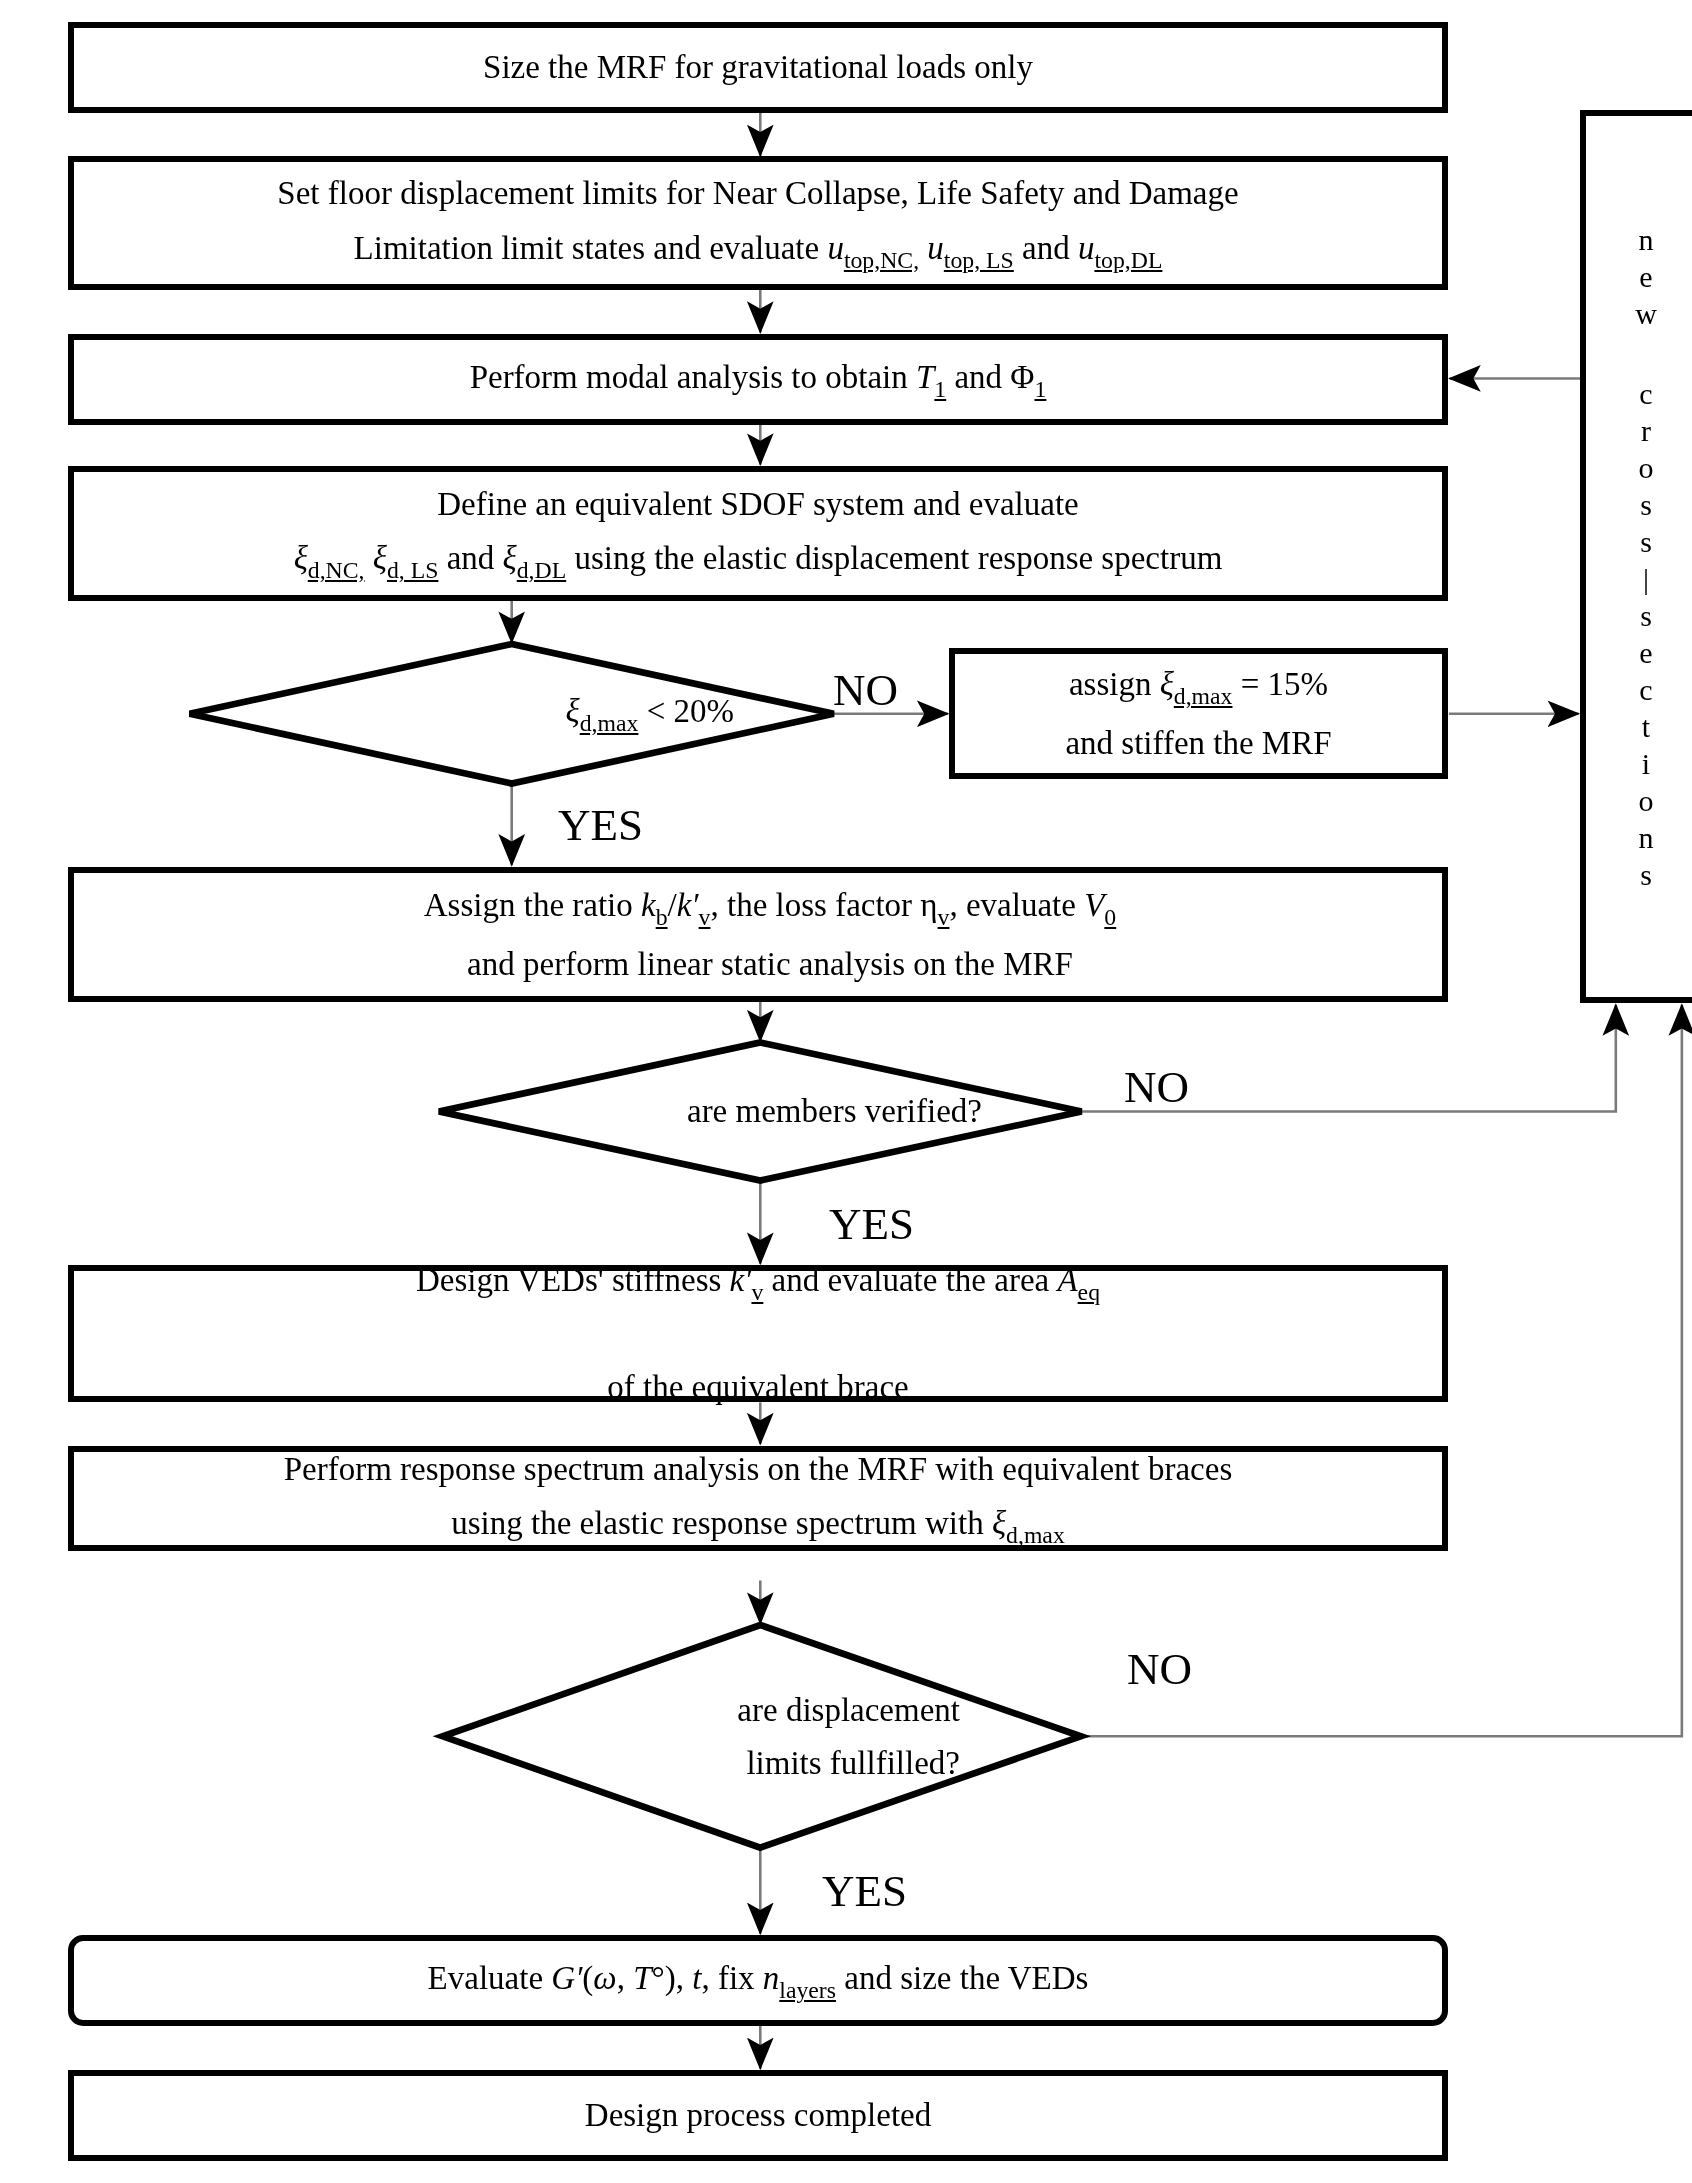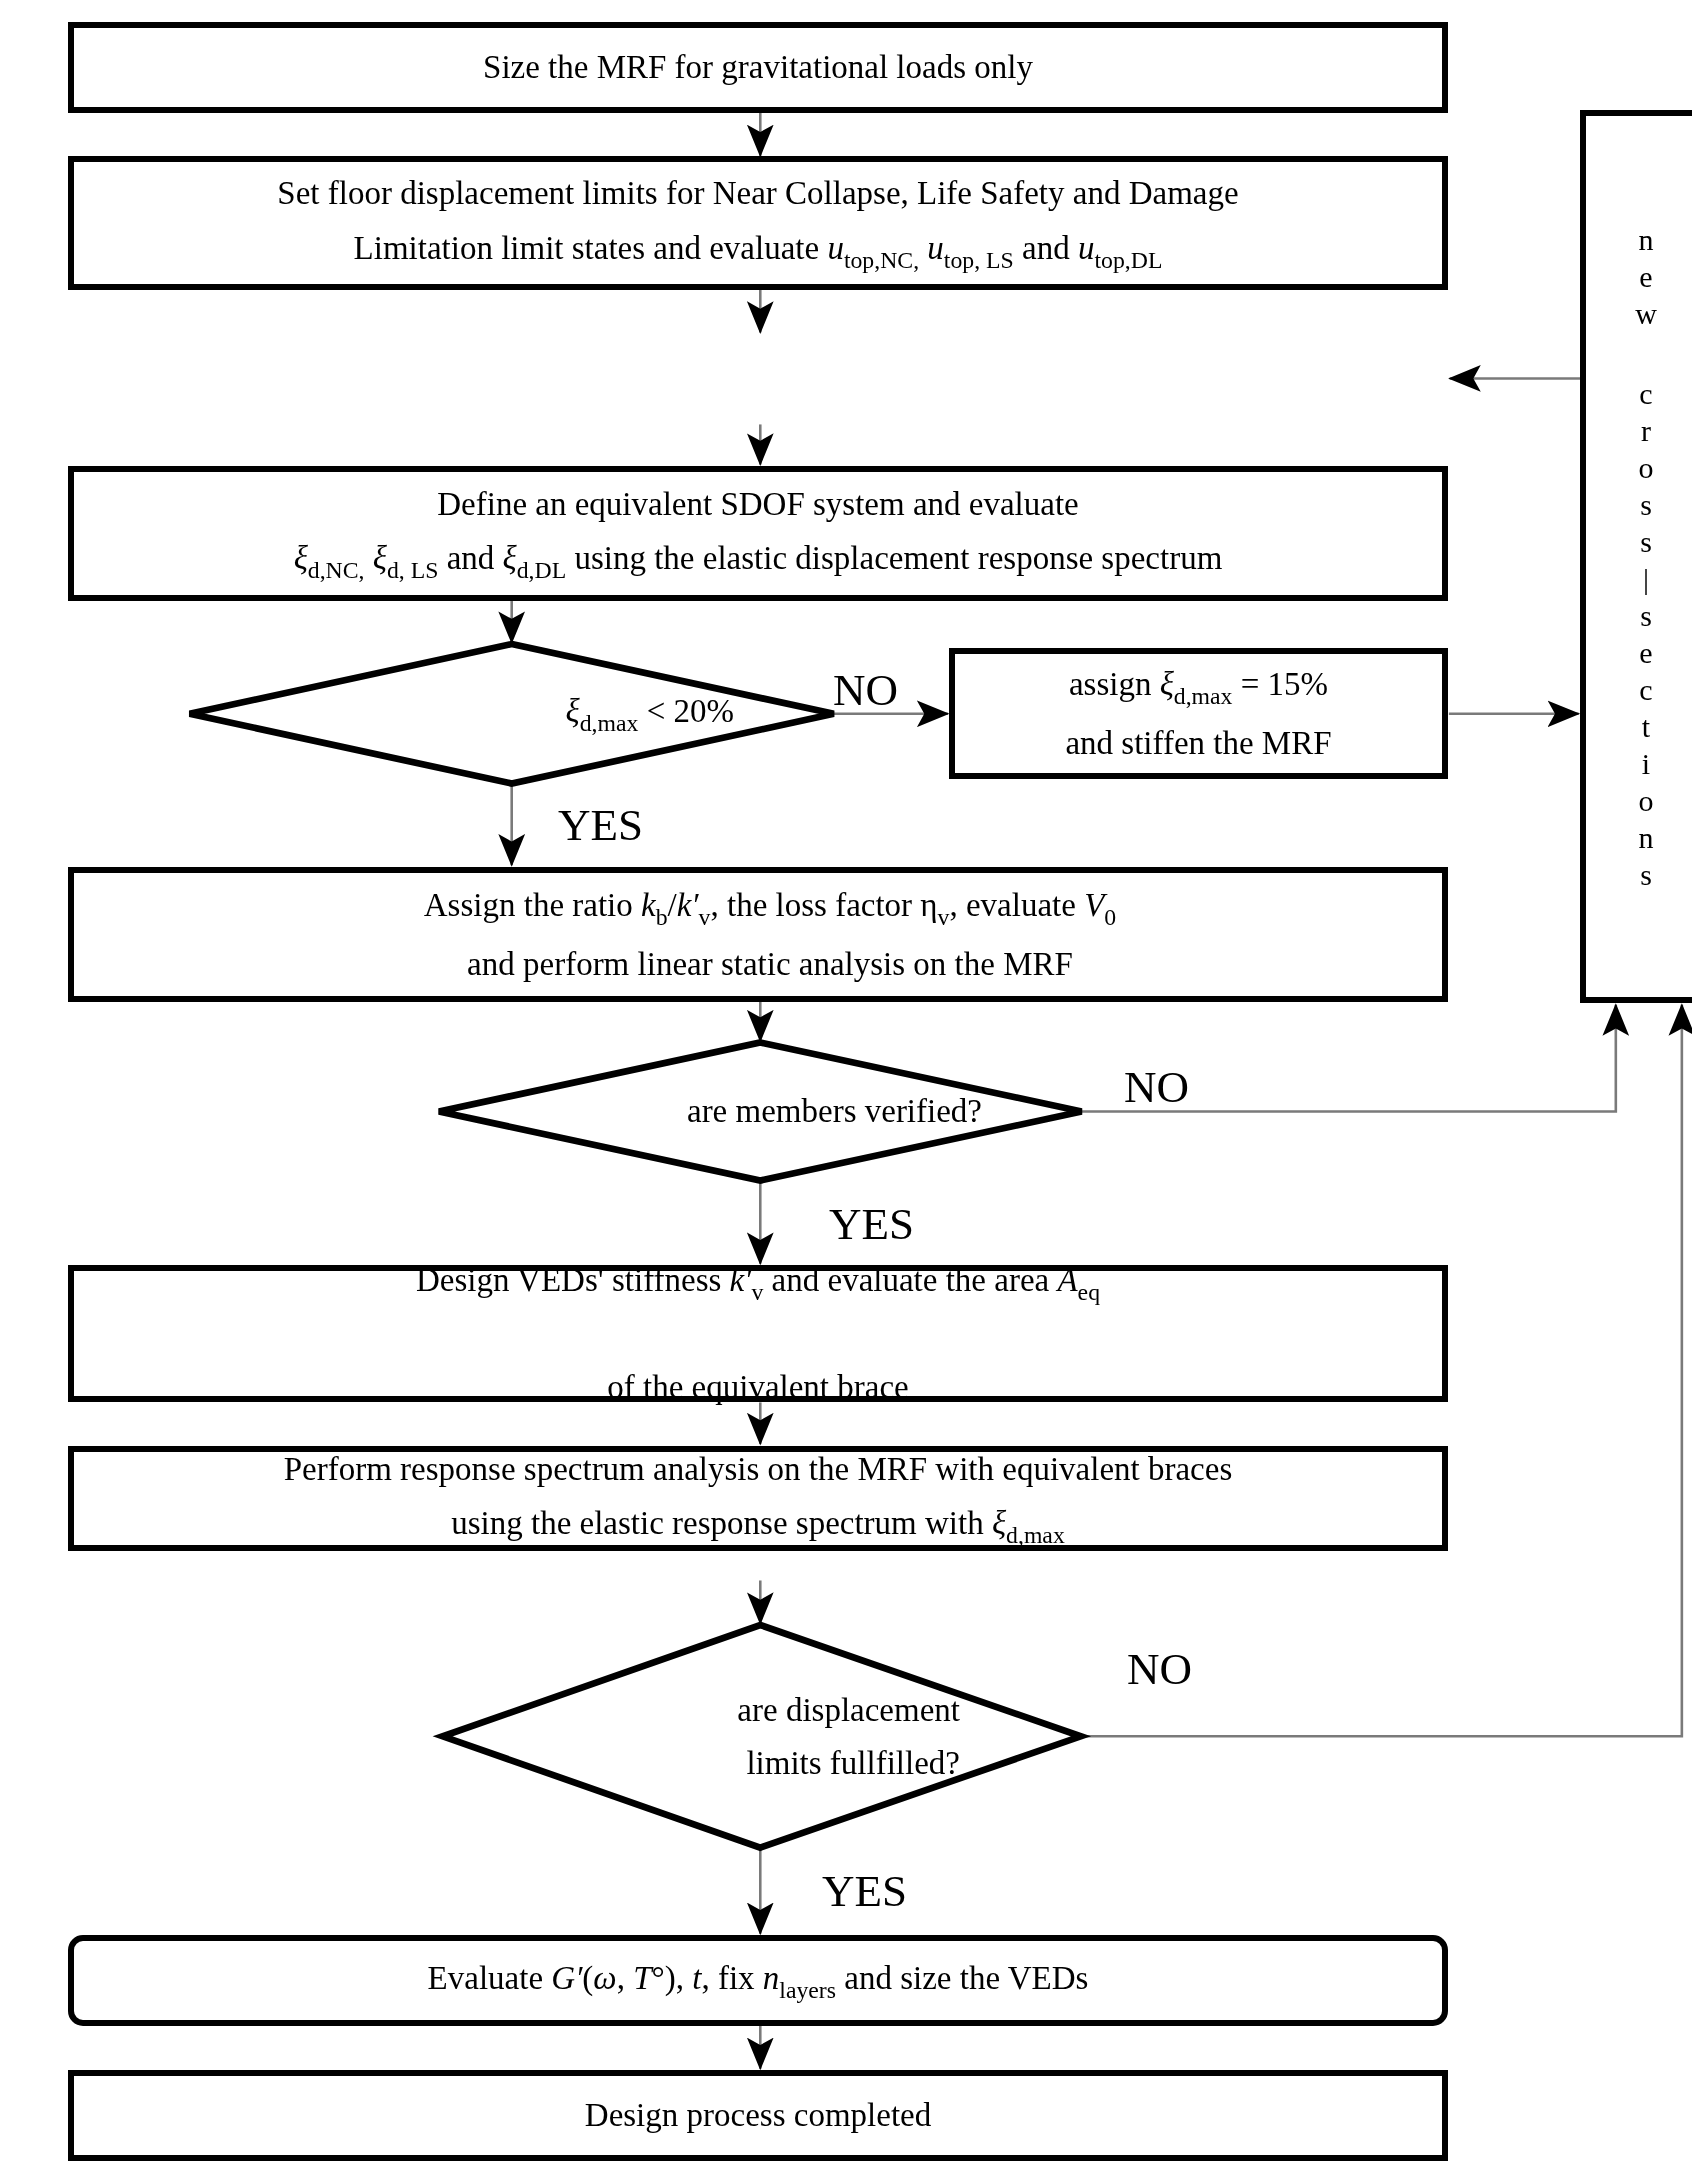--- a/index.html
+++ b/index.html
@@ -8,21 +8,21 @@
   #connector-layer{position:absolute;left:0;top:0;width:1693px;height:2183px;}
   .conn{stroke:#7a7a7a;stroke-width:3.5;fill:none;}
   .diamond{fill:#ffffff;stroke:#000000;stroke-width:9;}
   .pbox{position:absolute;box-sizing:border-box;border:6px solid #000;background:#fff;
         display:flex;flex-direction:column;justify-content:center;align-items:center;
         text-align:center;font-size:33px;line-height:1.64;}
   .dtext{position:absolute;display:flex;flex-direction:column;justify-content:center;align-items:flex-end;
         text-align:center;font-size:33px;line-height:1.6;}
   .rline{white-space:nowrap;}
   .i{font-style:italic;}
-  .sub{font-size:0.72em;vertical-align:-0.38em;}
+  .sub{font-size:0.72em;vertical-align:-0.38em;text-decoration:underline;}
   .branch{position:absolute;font-size:45px;line-height:1;}
   #tall-box{position:absolute;box-sizing:border-box;border:6px solid #000;background:#fff;
         left:1536px;top:110px;width:132px;height:893px;
         display:flex;flex-direction:column;justify-content:center;align-items:center;}
   .vchar{font-size:30px;line-height:37px;text-align:center;}
   .vspace{height:43px;}
   
   #box-size      {left:24px; top:22px;   width:1380px;height:91px;}
   #box-limits    {left:24px; top:156px;  width:1380px;height:134px;}
   #box-modal     {left:24px; top:334px;  width:1380px;height:91px;}
@@ -78,20 +78,23 @@
     <polygon class="diamond" points="965,1405 1398,1498 965,1591 532,1498"></polygon>
     <polygon class="diamond" points="965,2190 1397,2340 965,2490 537,2340"></polygon>
   </svg>
 
   <div class="pbox" id="box-size">
       <div class="rline"><span>Size the MRF for gravitational loads only</span></div>
     </div>
   <div class="pbox" id="box-limits">
       <div class="rline"><span>Set floor displacement limits for Near Collapse, Life Safety and Damage</span></div>
       <div class="rline"><span>Limitation limit states and evaluate </span><span class="i">u</span><span class="sub">top,NC,</span><span> </span><span class="i">u</span><span class="sub">top, LS</span><span> and </span><span class="i">u</span><span class="sub">top,DL</span></div>
+    </div>
+  <div class="pbox" id="box-modal">
+      <div class="rline"><span>Perform modal analysis to obtain </span><span class="i">T</span><span class="sub">1</span><span> and </span><span>Φ</span><span class="sub">1</span></div>
     </div>
   <div class="pbox" id="box-sdof">
       <div class="rline"><span>Define an equivalent SDOF system and evaluate</span></div>
       <div class="rline"><span class="i">ξ</span><span class="sub">d,NC,</span><span> </span><span class="i">ξ</span><span class="sub">d, LS</span><span> and </span><span class="i">ξ</span><span class="sub">d,DL</span><span> using the elastic displacement response spectrum</span></div>
     </div>
   <div class="pbox" id="box-assign">
       <div class="rline"><span>assign </span><span class="i">ξ</span><span class="sub">d,max</span><span> = 15%</span></div>
       <div class="rline"><span>and stiffen the MRF</span></div>
     </div>
   <div class="pbox" id="box-ratio">

